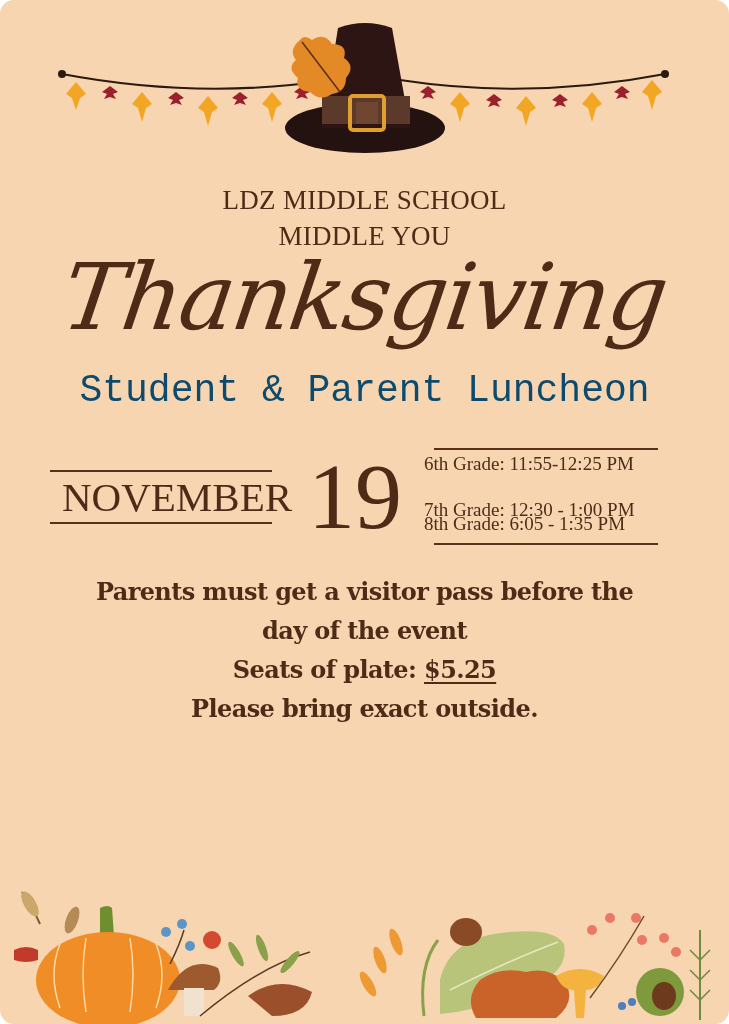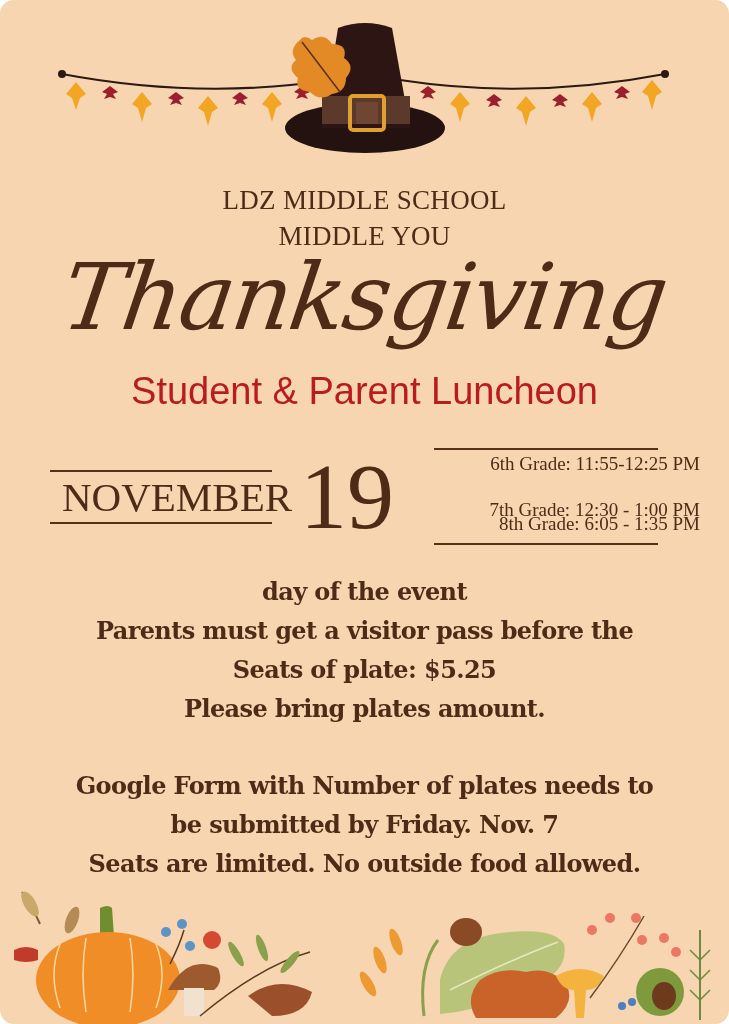--- a/index.html
+++ b/index.html
@@ -14,45 +14,45 @@
   .school {
     top: 182px; font-family: "Liberation Serif", serif; font-size: 27px;
     letter-spacing: 0.3px; line-height: 36px; color: #4e2b17;
   }
   .title {
     top: 238px; font-family: "DejaVu Serif", serif; font-style: italic;
     font-size: 92px; line-height: 120px; color: #4e2b17; letter-spacing: -2px;
     transform: skewX(-8deg);
   }
   .subtitle {
-    top: 366px; font-family: Liberation Sans, sans-serif; font-size: 38px;
-    line-height: 50px; color: #b91c1c;
+    top: 366px; font-family: Liberation Mono, monospace; font-size: 38px;
+    line-height: 50px; color: #0c4a6e;
   }
   .month-block { position: absolute; left: 50px; top: 470px; width: 222px; height: 54px; }
   .month-line { position: absolute; left: 0; width: 222px; height: 2px; background: #5a2f17; }
   .month-text {
     position: absolute; left: 12px; top: 8px; width: 222px; text-align: center;
     font-family: "Liberation Serif", serif; font-weight: normal; font-size: 41px; line-height: 38px;
   }
   .day {
-    position: absolute; left: 300px; top: 448px; width: 110px; 
+    position: absolute; left: 300px; top: 448px; width: 110px; text-align: center;
     font-family: "Liberation Serif", serif; font-size: 94px; line-height: 96px;
   }
   .schedule { position: absolute; left: 424px; top: 448px; width: 276px; }
   .sched-line { position: absolute; left: 10px; width: 224px; height: 2px; background: #5a2f17; }
   .sched-item {
-    position: absolute; left: 0; width: 276px; text-align: right;
+    position: absolute; left: 0; width: 276px; text-align: left;
     font-family: "Liberation Serif", serif; font-size: 19px; line-height: 26px;
   }
   .info {
     font-family: "DejaVu Serif", serif; font-weight: bold; font-size: 24px;
     line-height: 39px; color: #4e2b17; letter-spacing: -0.6px;
   }
   .info .line { display: block; }
-  .price { text-underline-offset: 4px; margin-top: 8px; }
+  .price { text-decoration: underline; text-underline-offset: 4px; margin-top: 8px; }
   .footer { position: absolute; left: 0; top: 880px; width: 729px; height: 144px; }
 </style>
 </head>
 <body>
 
 <div class="card">
 
   <svg class="garland" viewBox="0 0 729 170">
     <g>
       <path d="M62,74 Q200,100 330,80" stroke="#2b1a12" stroke-width="2" fill="none"></path>
@@ -114,31 +114,26 @@
 
   <div class="schedule">
     <div class="sched-line" style="top:0"></div>
     <div class="sched-item" style="top:3px">6th Grade: 11:55-12:25 PM</div>
     <div class="sched-item" style="top:49px">7th Grade: 12:30 - 1:00 PM</div>
     <div class="sched-item" style="top:63px">8th Grade: 6:05 - 1:35 PM</div>
     <div class="sched-line" style="top:95px"></div>
   </div>
 
   <div class="center info" style="top:572px">
+    <span class="line">Parents must get a visitor pass before the</span>
     <span class="line">day of the event</span>
-    <span class="line">Parents must get a visitor pass before the</span>
     <span class="line"><span>Seats of plate: </span><span class="price">$5.25</span></span>
-    <span class="line">Please bring plates amount.</span>
-  </div>
-
-  <div class="center info" style="top:766px">
-    <span class="line">Google Form with Number of plates needs to</span>
-    <span class="line">be submitted by Friday. Nov. 7</span>
-    <span class="line">Seats are limited. No outside food allowed.</span>
-  </div>
+    <span class="line">Please bring exact outside.</span>
+  </div>
+
 
   <svg class="footer" viewBox="0 0 729 144">
     <g>
       <path d="M22,12 q10,14 18,32" stroke="#7a5a2e" stroke-width="2" fill="none"></path>
       <ellipse cx="30" cy="24" rx="6" ry="14" transform="rotate(-30 30 24)" fill="#c9a86a"></ellipse>
       <ellipse cx="72" cy="40" rx="6" ry="14" transform="rotate(20 72 40)" fill="#b48a55"></ellipse>
       <path d="M14,70 q12,-6 24,0 l0,10 q-12,4 -24,0z" fill="#c23a2a"></path>
     </g>
     <g>
       <path d="M100,28 q8,-4 12,0 l2,28 l-14,0z" fill="#6f8e2f"></path>

